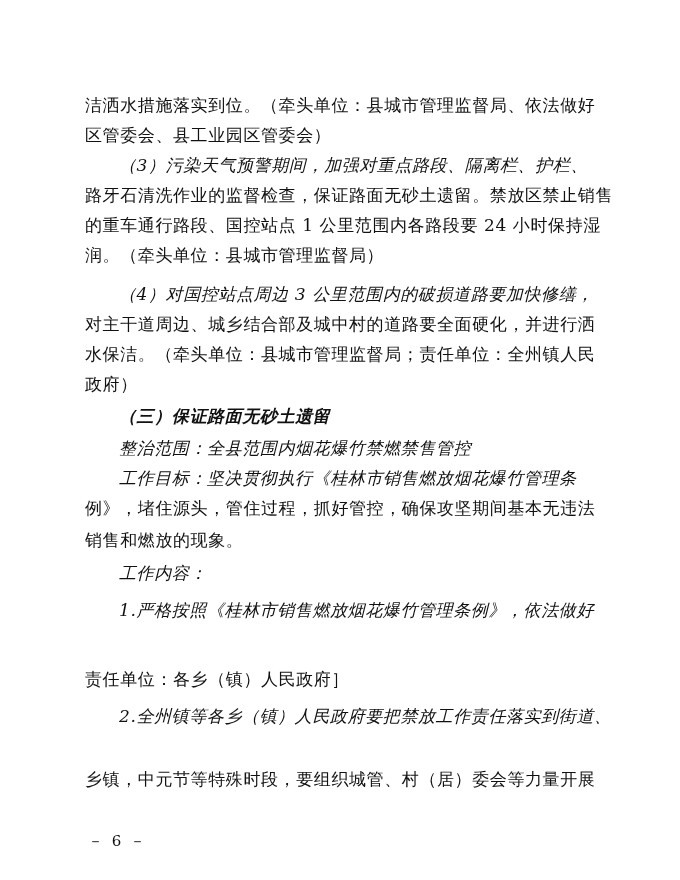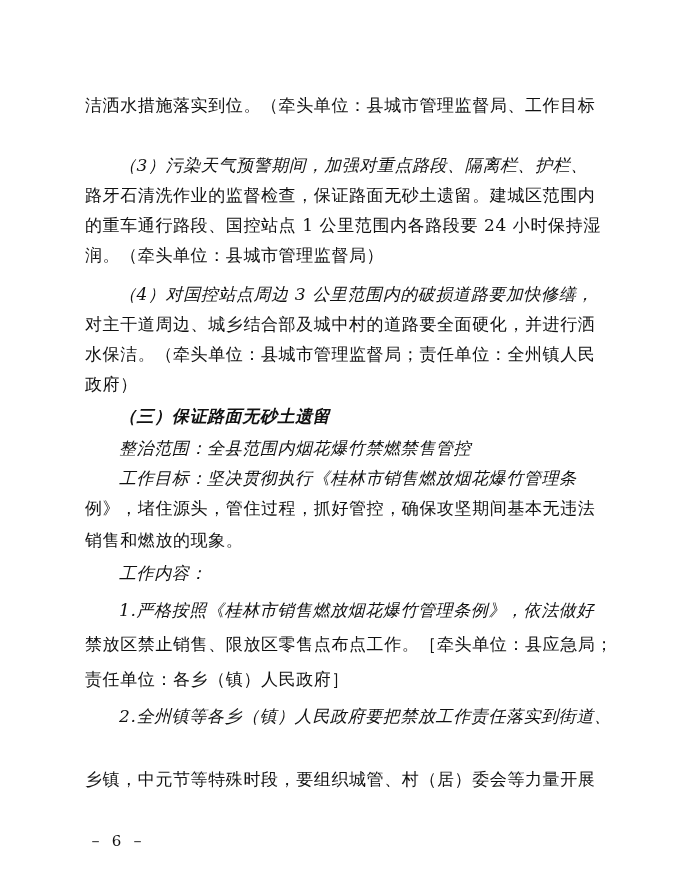--- a/index.html
+++ b/index.html
@@ -8,35 +8,35 @@
   .page { position: absolute; left: 0; top: 0; width: 680px; height: 880px; background: #fff; }
   .line { position: absolute; left: 85px; font-size: 17px; line-height: 22px; white-space: nowrap; letter-spacing: 0.6px; }
   .indent { left: 119px; font-style: italic; }
   .bold { font-weight: bold; font-family: "DejaVu Sans", "Liberation Sans", sans-serif; }
   .pagenum { position: absolute; left: 88px; top: 832px; font-size: 15px; letter-spacing: 2px; }
 </style>
 </head>
 <body>
 
 <div class="page">
-  <div class="line" style="top:94px">洁洒水措施落实到位。（牵头单位：县城市管理监督局、工作目标</div>
+  <div class="line" style="top:94px">洁洒水措施落实到位。（牵头单位：县城市管理监督局、依法做好</div>
+  <div class="line" style="top:124px">区管委会、县工业园区管委会）</div>
   <div class="line indent" style="top:154px">（3）污染天气预警期间，加强对重点路段、隔离栏、护栏、</div>
-  <div class="line" style="top:184px">路牙石清洗作业的监督检查，保证路面无砂土遗留。建城区范围内</div>
+  <div class="line" style="top:184px">路牙石清洗作业的监督检查，保证路面无砂土遗留。禁放区禁止销售</div>
   <div class="line" style="top:214px">的重车通行路段、国控站点 1 公里范围内各路段要 24 小时保持湿</div>
   <div class="line" style="top:244px">润。（牵头单位：县城市管理监督局）</div>
   <div class="line indent" style="top:283px">（4）对国控站点周边 3 公里范围内的破损道路要加快修缮，</div>
   <div class="line" style="top:343px">水保洁。（牵头单位：县城市管理监督局；责任单位：全州镇人民</div>
   <div class="line" style="top:313px">对主干道周边、城乡结合部及城中村的道路要全面硬化，并进行洒</div>
   <div class="line" style="top:373px">政府）</div>
   <div class="line indent bold" style="top:405px">（三）保证路面无砂土遗留</div>
   <div class="line indent" style="top:467px">工作目标：坚决贯彻执行《桂林市销售燃放烟花爆竹管理条</div>
   <div class="line indent" style="top:437px">整治范围：全县范围内烟花爆竹禁燃禁售管控</div>
   <div class="line" style="top:529px">销售和燃放的现象。</div>
   <div class="line" style="top:497px">例》，堵住源头，管住过程，抓好管控，确保攻坚期间基本无违法</div>
   <div class="line indent" style="top:562px">工作内容：</div>
   <div class="line indent" style="top:599px">1.严格按照《桂林市销售燃放烟花爆竹管理条例》，依法做好</div>
-  <div class="line" style="top:633px">禁放区禁止销售、限放区零售点布点工作。［牵头单位：县应急局；</div>
   <div class="line" style="top:668px">责任单位：各乡（镇）人民政府］</div>
   <div class="line indent" style="top:705px">2.全州镇等各乡（镇）人民政府要把禁放工作责任落实到街道、</div>
   <div class="line" style="top:768px">乡镇，中元节等特殊时段，要组织城管、村（居）委会等力量开展</div>
 
   <div class="pagenum">－ 6 －</div>
 </div>
 
 </body></html>

